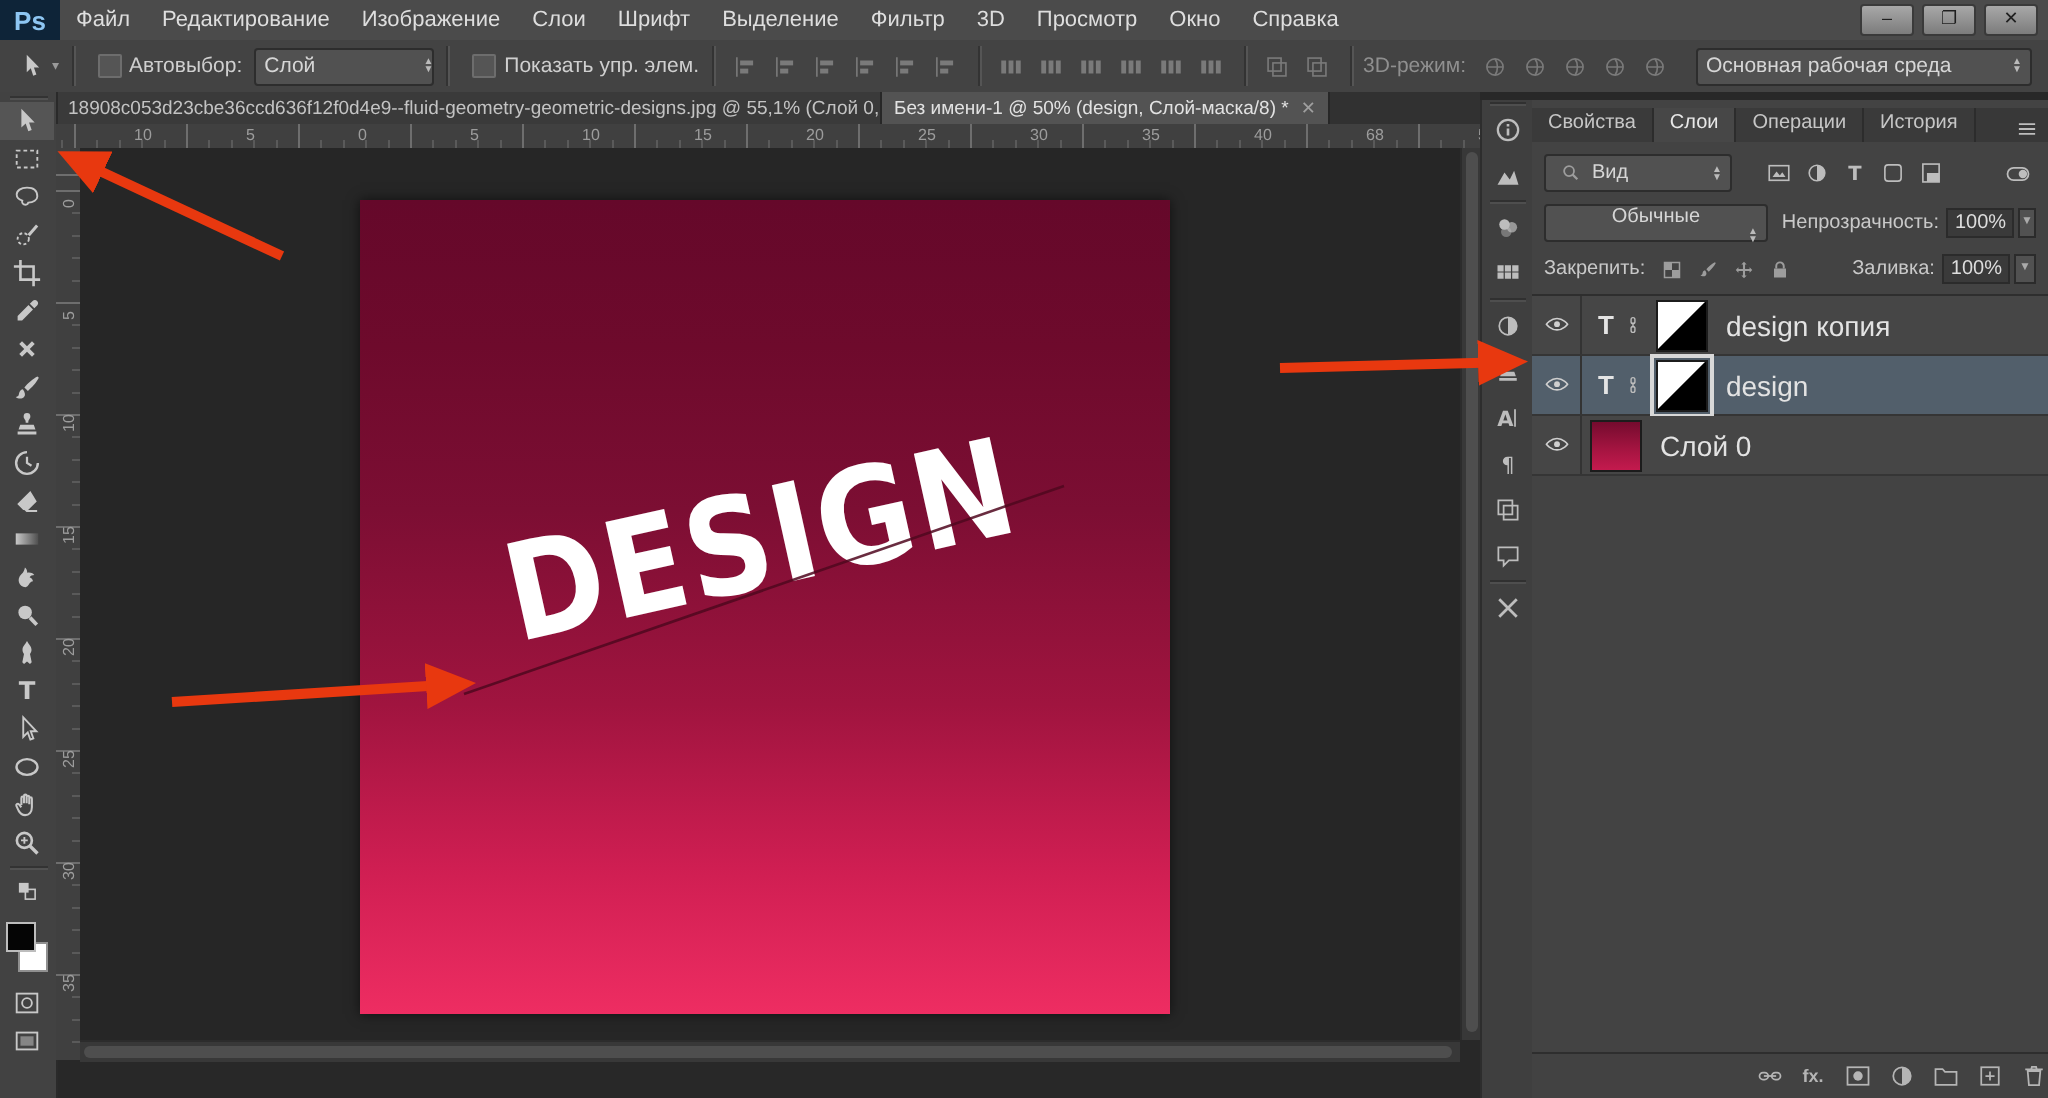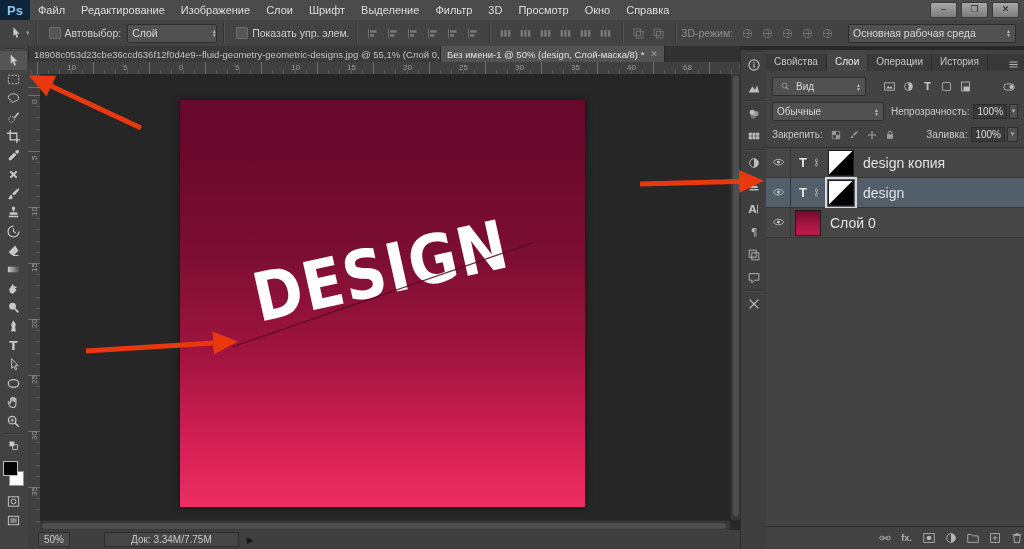--- a/index.html
+++ b/index.html
@@ -481,25 +481,20 @@
       </svg>
     </div>
   </div>
   <div id="scroll-h" class="abs">
       <div class="thumb"></div>
     </div>
   <div id="scroll-v" class="abs">
       <div class="thumb"></div>
     </div>
 
-  <div id="statusbar" class="abs">
-    <span id="status-zoom">50%</span>
-    <span id="status-doc">Док: 3.34М/7.75М</span>
-    <span id="status-play">▶</span>
-  </div>
 
   <div id="stripcol" class="abs">
       <div class="strip-sep"></div>
       <div class="strip-icon">
         <svg width="14" height="14" viewBox="0 0 16 16">
           <circle cx="8" cy="8" r="5.8" fill="none" stroke="currentColor" stroke-width="1.3"></circle>
           <path d="M8 7.2v4M8 4.6v1.4" stroke="currentColor" stroke-width="1.5"></path>
         </svg>
       </div>
       <div class="strip-icon">
@@ -621,21 +616,21 @@
         </span>
       <span class="ficon" style="margin-left:auto;" id="filter-switch">
           <svg width="14" height="14" viewBox="0 0 16 16">
             <rect x="2" y="4.5" width="12" height="7" rx="3.5" fill="none" stroke="currentColor"></rect>
             <circle cx="10.8" cy="8" r="2.4" fill="currentColor"></circle>
           </svg>
         </span>
     </div>
 
     <div class="prow" style="margin-top:6px;">
-      <span class="dropdown" style="width:132px;">
+      <span class="dropdown" style="width:132px;flex-direction:column;">
         <span>Обычные</span>
         <span class="dd-caret">
             <span>▲</span>
             <span>▼</span>
           </span>
       </span>
       <span style="margin-left:7px;">Непрозрачность:</span>
       <span class="valuebox">100%</span>
       <span class="mini-caret">▼</span>
     </div>

